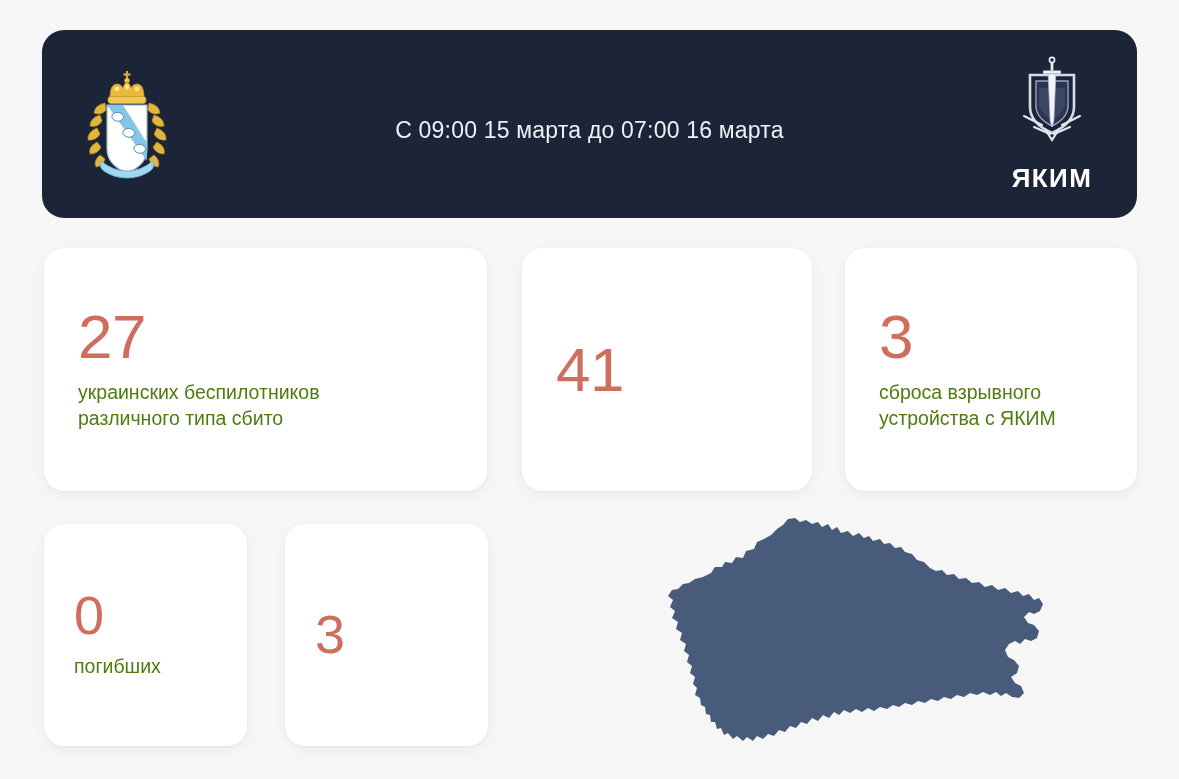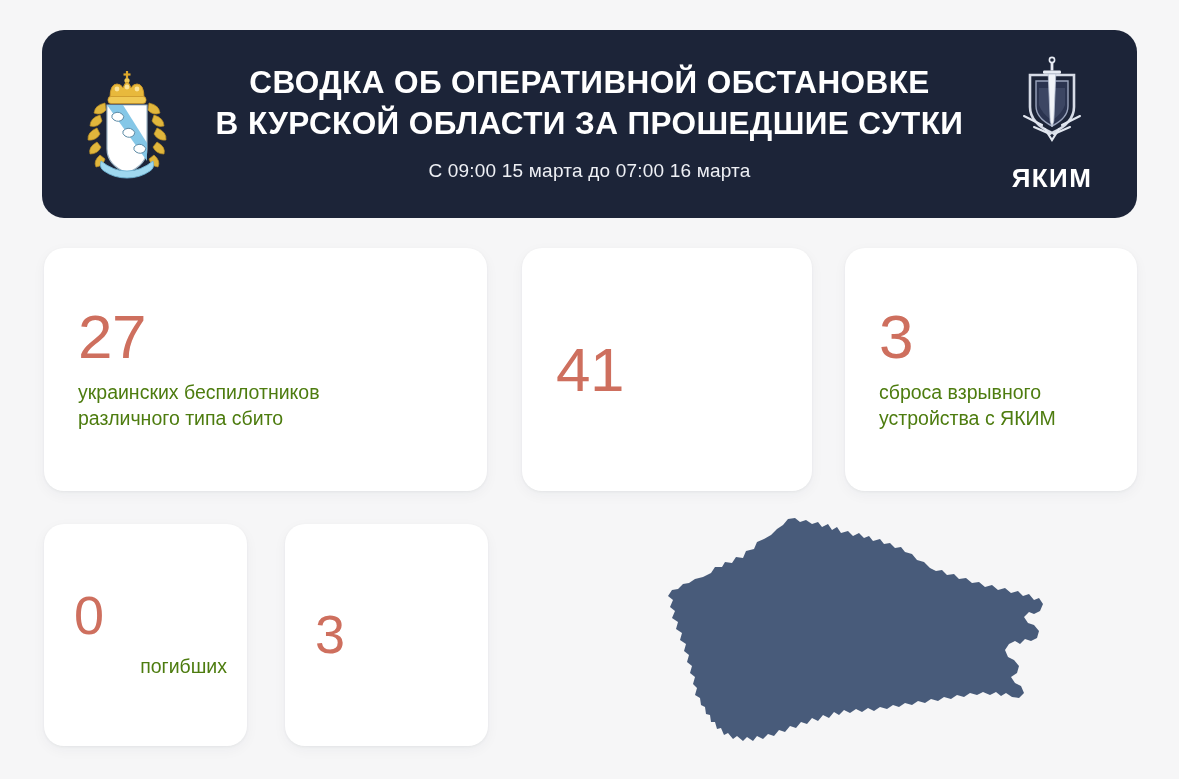--- a/index.html
+++ b/index.html
@@ -58,21 +58,21 @@
     font-weight: bold;
     letter-spacing: 0.4px;
     line-height: 1.28;
     text-align: center;
     text-transform: uppercase;
     white-space: pre-line;
   }
 
   .header-sub {
     color: #eef0f5;
-    font-size: 19px;
+    font-size: 23px;
     font-weight: normal;
     text-align: center;
     margin-top: 17px;
     letter-spacing: 0.2px;
   }
 
   .logo-slot {
     width: 170px;
     display: flex;
     flex-direction: column;
@@ -127,21 +127,21 @@
   #card-drones   { left: 44px;  top: 248px; width: 443px; height: 243px; padding-left: 36px; }
   #card-artillery{ left: 522px; top: 248px; width: 290px; height: 243px; padding-left: 7px; }
   #card-drops    { left: 845px; top: 248px; width: 292px; height: 243px; }
 
   
   #card-killed   { left: 44px;  top: 524px; width: 203px; height: 222px; }
   #card-injured  { left: 285px; top: 524px; width: 203px; height: 222px; }
 
   .card-small .card-body { left: 30px; }
   .card-small .stat-number { font-size: 54px; }
-  .card-small .stat-label  { font-size: 19.5px; margin-top: 12px; text-align: right; }
+  .card-small .stat-label  { font-size: 19.5px; margin-top: 12px; }
 
   
   .map-wrap {
     position: absolute;
     left: 625px;
     top: 505px;
     width: 430px;
     height: 250px;
   }
   .map-wrap svg { display: block; width: 100%; height: 100%; }
@@ -191,22 +191,20 @@
           <path d="M33 50 q5 -5 10 -1 q3 2 1 5 q-4 4 -9 1 q-3 -2 -2 -5 z"></path>
           <path d="M44 66 q5 -5 10 -1 q3 2 1 5 q-4 4 -9 1 q-3 -2 -2 -5 z"></path>
           <path d="M55 82 q5 -5 10 -1 q3 2 1 5 q-4 4 -9 1 q-3 -2 -2 -5 z"></path>
         </g>
 
         <path d="M22 96 q12 10 26 10 q14 0 26 -10 q2 7 -3 10 q-10 7 -23 7 q-13 0 -23 -7 q-5 -3 -3 -10 z" fill="#9fd8ef" stroke="#6fb3d2" stroke-width="0.9"></path>
       </svg>
     </div>
 
     <div class="header-center">
-      <div class="header-title">СВОДКА ОБ ОПЕРАТИВНОЙ ОБСТАНОВКЕ
-В КУРСКОЙ ОБЛАСТИ ЗА ПРОШЕДШИЕ СУТКИ</div>
       <div class="header-sub">С 09:00 15 марта до 07:00 16 марта</div>
     </div>
 
     <div class="logo-slot">
       <svg width="80" height="88" viewBox="0 0 80 88">
 
         <path d="M18 20 L62 20 L62 52 Q62 68 40 78 Q18 68 18 52 Z" fill="none" stroke="#d6dbe6" stroke-width="2.6"></path>
         <path d="M24 26 L56 26 L56 51 Q56 63 40 71 Q24 63 24 51 Z" fill="#2b3450" stroke="#9aa4bd" stroke-width="1.4"></path>
 
         <path d="M27 33 L38 33 L38 64 Q30 58 27 50 Z" fill="#4b5672" opacity="0.55"></path>

